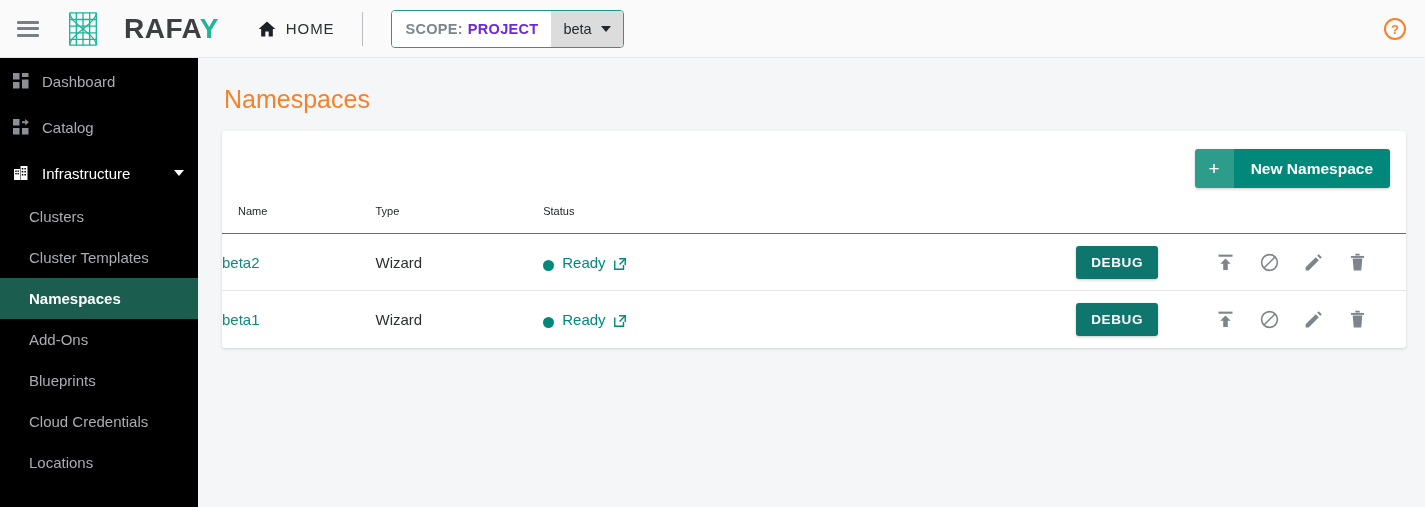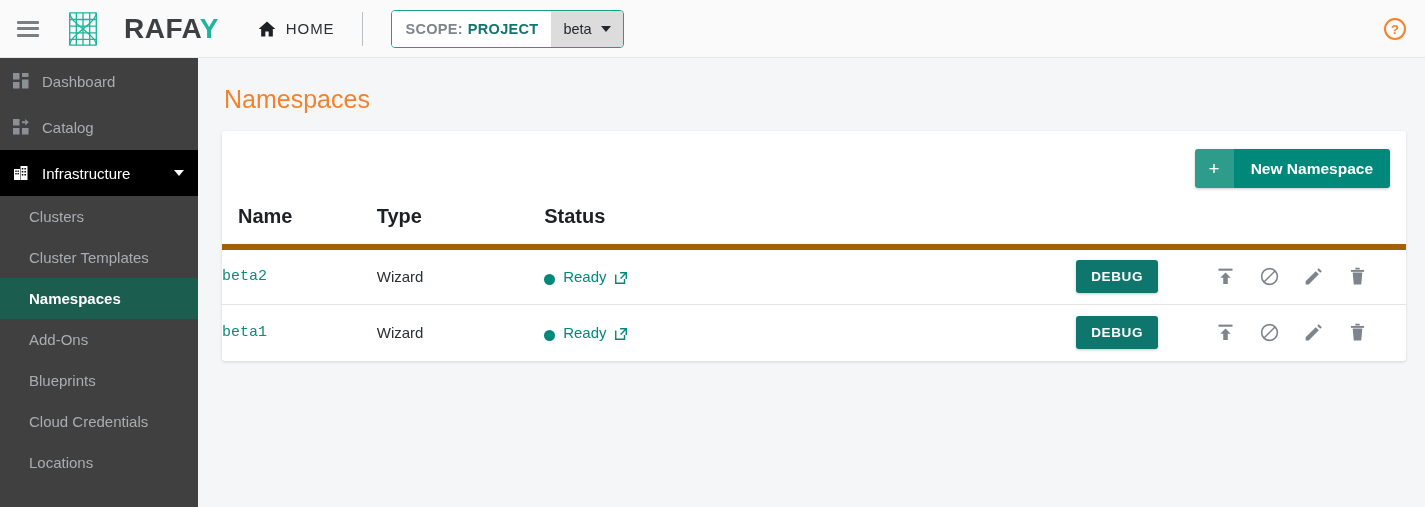--- a/index.html
+++ b/index.html
@@ -70,21 +70,21 @@
     cursor: pointer;
   }
   .scope-label {
     display: flex; align-items: center;
     padding: 0 13px;
     background: #ffffff;
     font-size: 14.5px;
     white-space: nowrap;
   }
   .scope-label .scope-key { color: #7d848b; font-weight: bold; letter-spacing: 0.3px; }
-  .scope-label .scope-val { color: #0f766e; font-weight: bold; margin-left: 5px; letter-spacing: 0.3px; }
+  .scope-label .scope-val { color: #6d28d9; font-weight: bold; margin-left: 5px; letter-spacing: 0.3px; }
   .scope-select {
     display: flex; align-items: center;
     padding: 0 12px;
     background: #dcdcdc;
     font-size: 14.5px; color: #24282c;
   }
   .caret {
     width: 0; height: 0;
     border-left: 5px solid transparent;
     border-right: 5px solid transparent;
@@ -95,21 +95,21 @@
   .help-icon {
     position: absolute; right: 18px; top: 17px;
     width: 24px; height: 24px; cursor: pointer;
   }
 
   
   .sidebar {
     position: absolute;
     top: 58px; left: 0;
     width: 198px; height: 449px;
-    background: #404040;
+    background: #000000;
   }
   .nav-group {
     display: flex; align-items: center;
     height: 46px;
     padding-left: 12px;
     cursor: pointer;
     color: #a9adb1;
     font-size: 15px;
   }
   .nav-group .nav-icon {
@@ -209,41 +209,41 @@
     color: #ffffff;
     display: flex; align-items: center;
     padding: 0 17px;
     font-size: 15.5px; font-weight: bold;
     white-space: nowrap;
   }
 
   table.ns-table { width: 100%; border-collapse: collapse; }
   table.ns-table th {
     text-align: left;
-    font-size: 20px;
-    font-weight: bold;
+    font-size: 11px;
+    font-weight: normal;
     color: #1d2125;
     padding: 0 0 16px 0;
-    border-bottom: 6px solid #a16207;
+    border-bottom: 1px solid #a16207;
   }
   table.ns-table th.c-name { padding-left: 16px; width: 160px; }
   table.ns-table th.c-type { width: 175px; }
   table.ns-table th.c-status { width: 560px; }
   table.ns-table th.c-actions { width: auto; }
 
   table.ns-table td {
     padding: 0;
     height: 57px;
     vertical-align: middle;
     border-bottom: 1px solid #e3e5e7;
     font-size: 15px;
     color: #2b2f33;
   }
   table.ns-table tr:last-child td { border-bottom: none; }
-  td.c-name { padding-left: 16px; font-family: Liberation Mono, monospace; }
+  td.c-name { padding-left: 16px; }
   .ns-link { color: #12897b; cursor: pointer; font-size: 15px; }
 
   .status-cell { display: flex; align-items: flex-end; color: #00897b; }
   .status-dot {
     width: 11px; height: 11px; border-radius: 50%;
     background: #00897b; display: inline-block; margin-right: 8px;
   }
   .status-text { font-size: 15px; }
   .ext-link-icon { width: 14px; height: 14px; margin-left: 7px; display: block; cursor: pointer; }
 

